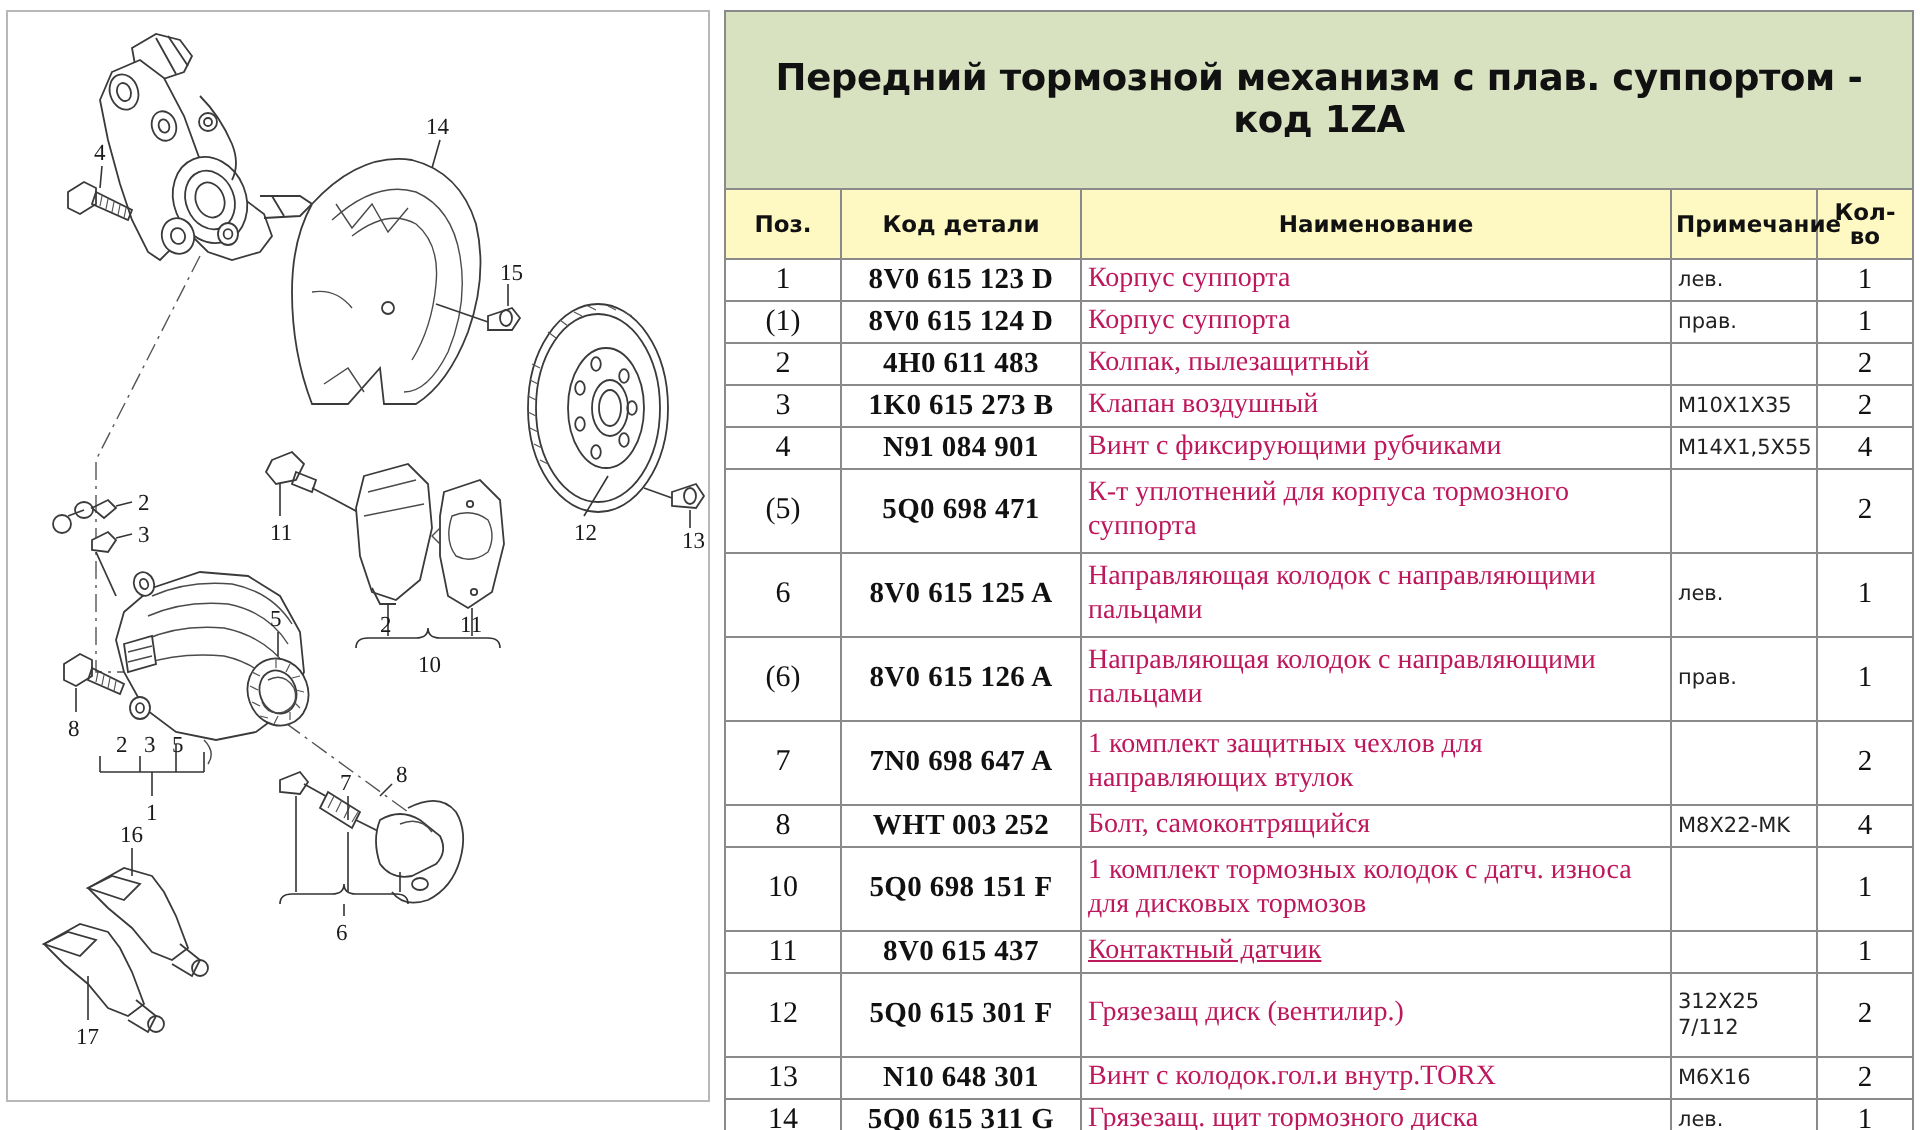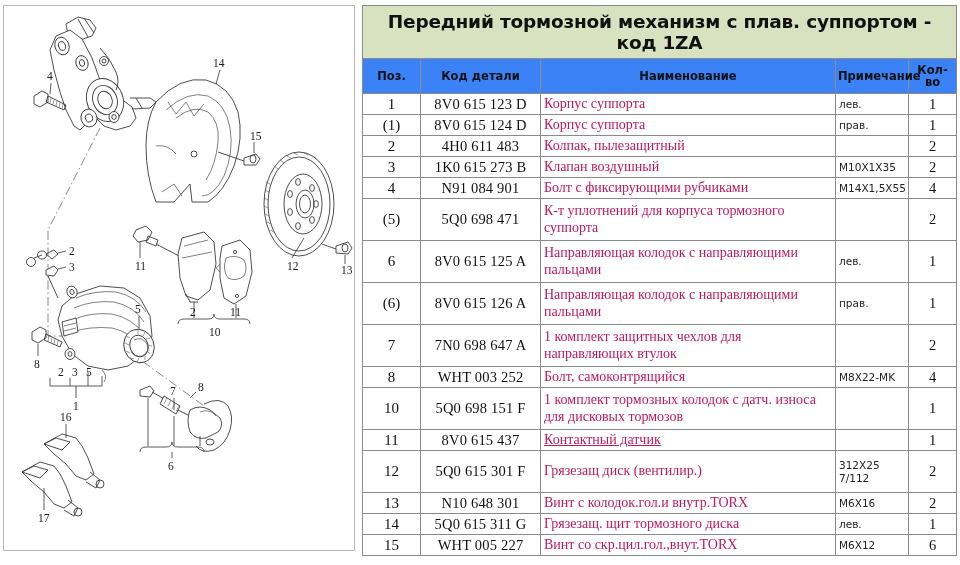--- a/index.html
+++ b/index.html
@@ -40,39 +40,39 @@
   tr.title-row td{
     background:#d8e2c0;
     border:1px solid #8a8a8a;
     height:52px;
     text-align:center;
     font-family:"DejaVu Sans", sans-serif;
     font-weight:bold;
     font-size:18.5px;
     color:#111;
     letter-spacing:-0.2px;
-    padding:0 6px;
+    padding:18px 6px;
   }
   tr.head-row th{
-    background:#3b82f6;
+    background:#fef9c3;
     font-family:"DejaVu Sans", sans-serif;
     font-weight:bold;
     font-size:11.5px;
     color:#111;
     height:34px;
     text-align:center;
     line-height:1.08;
     padding:0 2px;
   }
   td.c-pos{
     text-align:center;font-size:15px;color:#111;
     font-family:"Liberation Serif",serif;
   }
   td.c-code{
-    text-align:center;font-weight:normal;font-size:14.5px;color:#111;
+    text-align:center;font-weight:bold;font-size:14.5px;color:#111;
     font-family:"Liberation Serif",serif;letter-spacing:0.2px;
   }
   td.c-name{
     text-align:left;font-size:14px;color:#be185d;
     font-family:"Liberation Serif",serif;line-height:1.18;
     padding-left:5px;
   }
   td.c-name span.u{ text-decoration:underline;text-align:center; }
   td.c-note{
     font-size:10.5px;color:#222;
@@ -360,21 +360,21 @@
           <tr class="r1">
             <td class="c-pos">3</td>
             <td class="c-code">1K0 615 273 B</td>
             <td class="c-name">Клапан воздушный</td>
             <td class="c-note">M10X1X35</td>
             <td class="c-qty">2</td>
           </tr>
           <tr class="r1">
             <td class="c-pos">4</td>
             <td class="c-code">N91 084 901</td>
-            <td class="c-name">Болт с фиксирующими рубчиками</td>
+            <td class="c-name">Винт с фиксирующими рубчиками</td>
             <td class="c-note">M14X1,5X55</td>
             <td class="c-qty">4</td>
           </tr>
           <tr class="r2">
             <td class="c-pos">(5)</td>
             <td class="c-code">5Q0 698 471</td>
             <td class="c-name">К-т уплотнений для корпуса тормозного суппорта</td>
             <td class="c-note"></td>
             <td class="c-qty">2</td>
           </tr>

